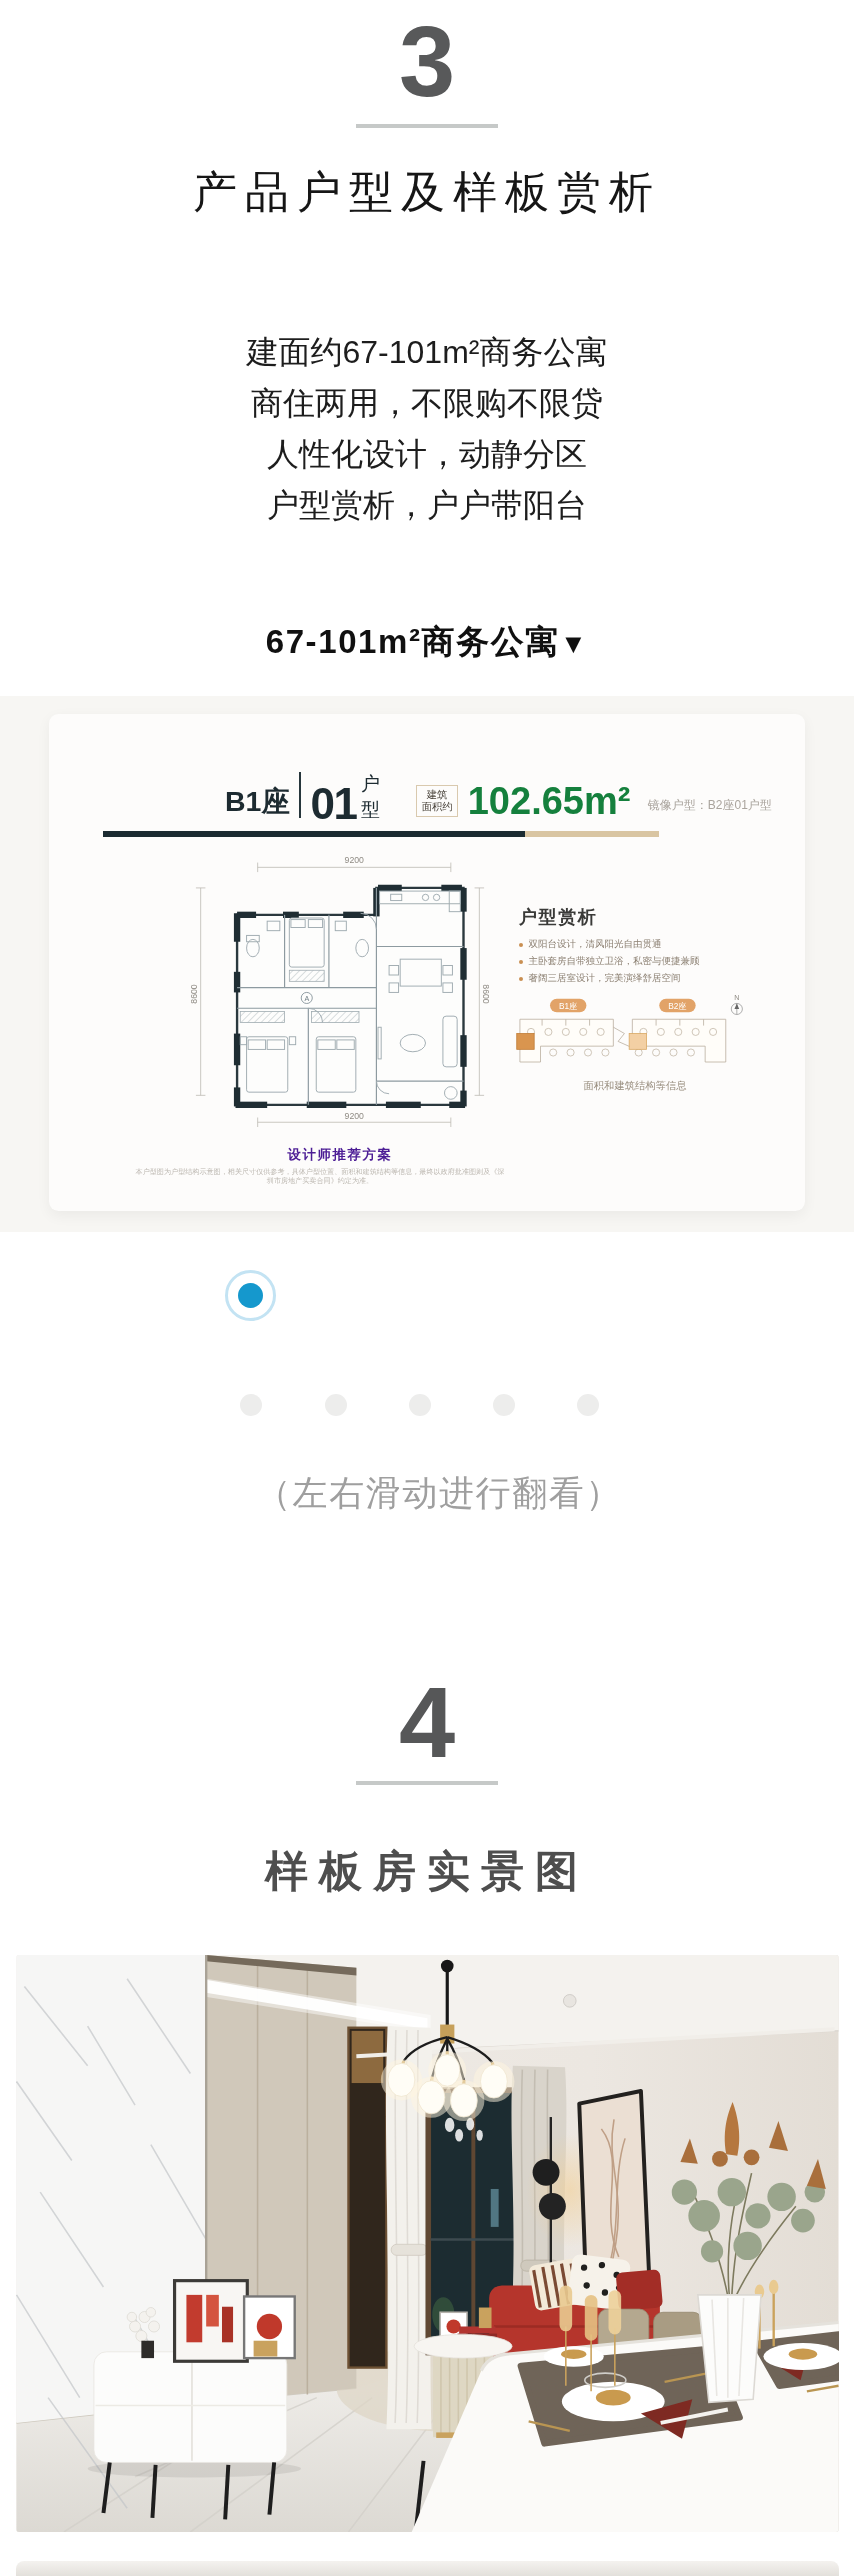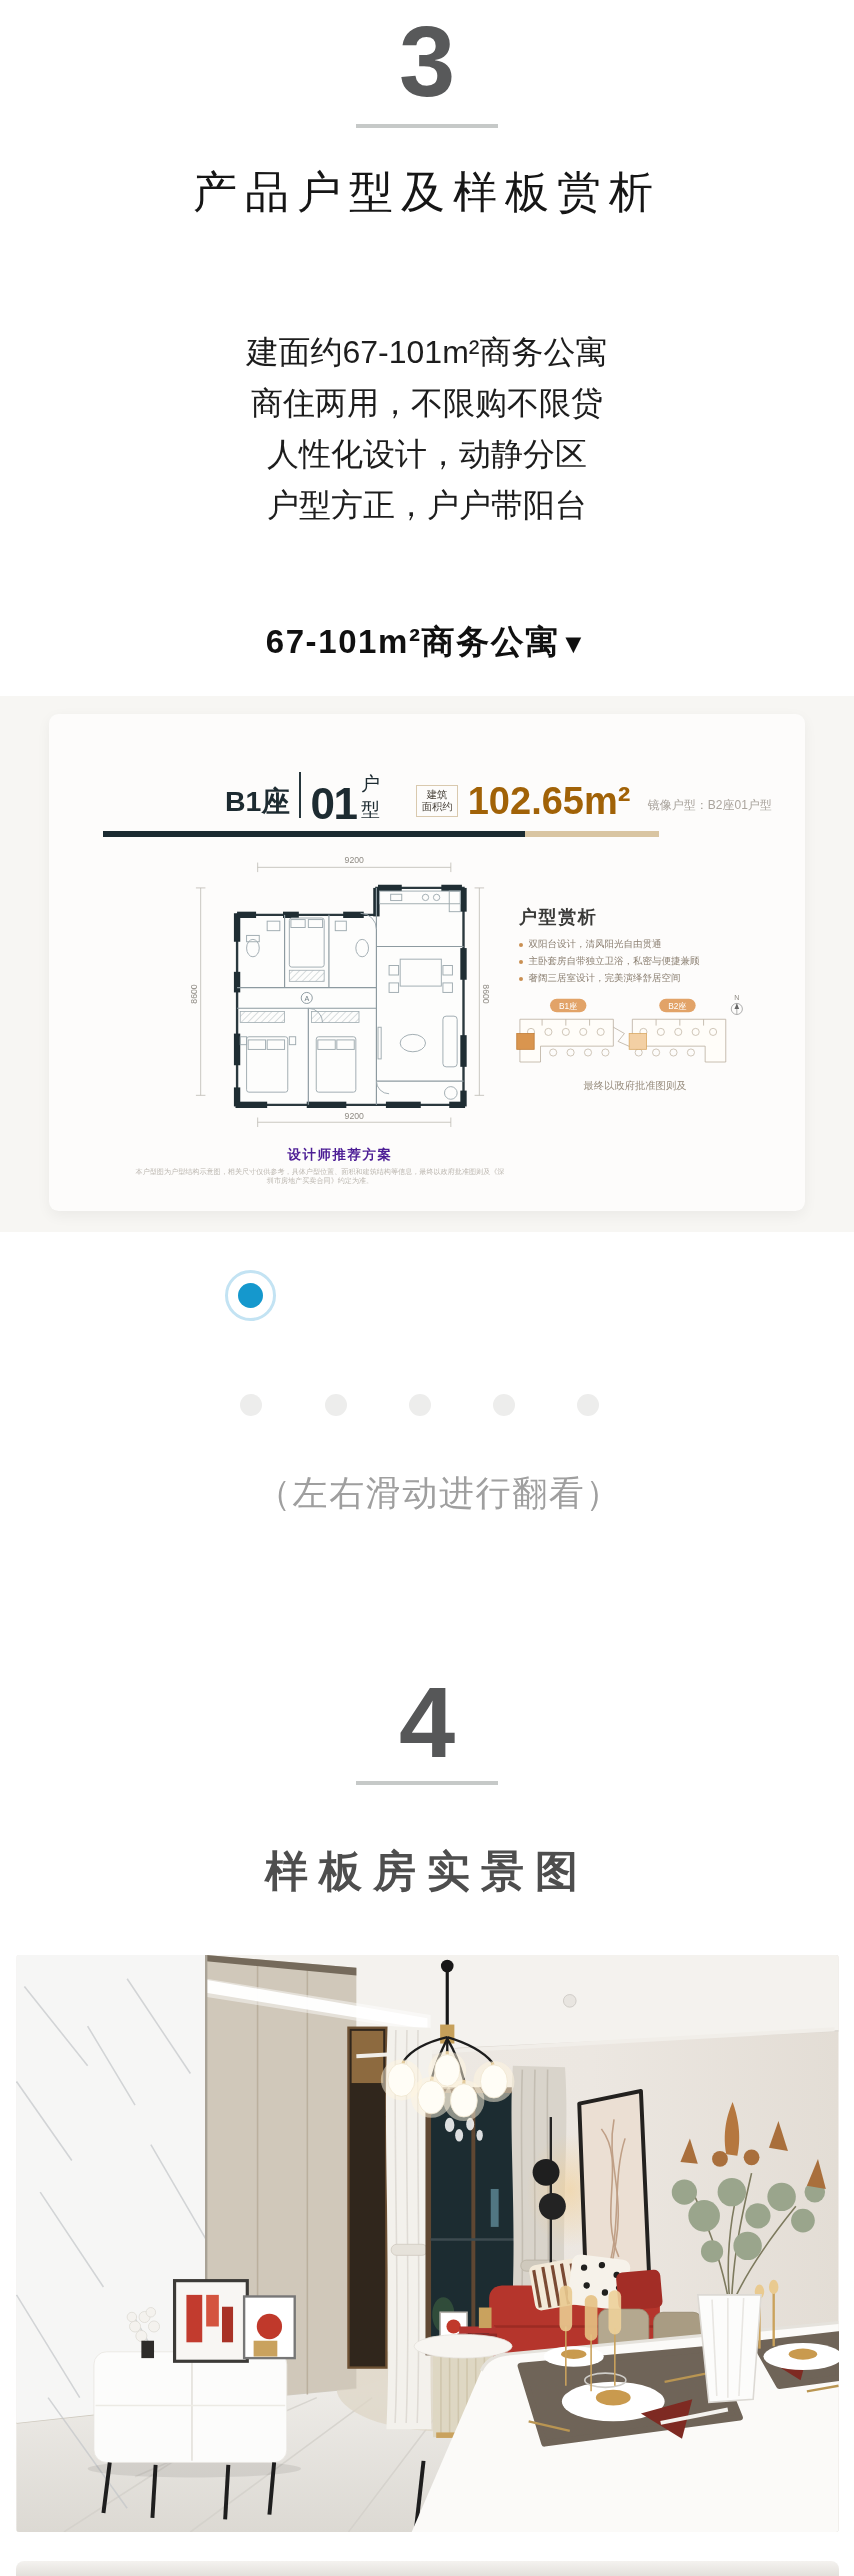--- a/index.html
+++ b/index.html
@@ -25,21 +25,21 @@
         box-shadow:0 4.7px 14.2px rgba(0,0,0,0.05);}
   .hdr{left:176px;top:57px;display:flex;align-items:flex-end;}
   .hdr .block{font-size:28.5px;font-weight:600;color:#1d2b31;line-height:1;padding-bottom:6.3px;}
   .hdr .vline{width:1.6px;height:46px;background:#27363c;margin:0 9.5px 3.2px 9.5px;}
   .hdr .unitnum{font-size:44px;font-weight:700;color:#1d2b31;line-height:0.82;letter-spacing:-1.6px;}
   .hdr .unitlbl{display:flex;flex-direction:column;justify-content:space-between;height:49px;
         font-size:19px;color:#1d2b31;margin-left:4.7px;padding-bottom:1.6px;}
   .areagrp{display:flex;align-items:flex-end;margin-left:36px;padding-bottom:3.2px;}
   .areabadge{border:0.8px solid #d9c9ae;color:#4a443c;font-size:10.3px;line-height:1.2;
         padding:2.4px 4.7px;text-align:center;margin-right:9.5px;margin-bottom:1.6px;}
-  .areaval{font-size:38px;font-weight:600;color:#a16207;line-height:0.9;}
+  .areaval{font-size:38px;font-weight:600;color:#15803d;line-height:0.9;}
   .mirror{font-size:12px;color:#aaa49d;margin-left:17.4px;padding-bottom:4.7px;white-space:nowrap;}
   .divider{left:54px;top:117px;width:557px;height:5.5px;display:flex;}
   .divider .d1{width:422px;height:5.5px;background:#1b2b31;}
   .divider .d2{width:134px;height:5.5px;background:#d9c5a2;}
 
   .panel-h{left:470px;top:191px;font-size:18px;font-weight:700;color:#3a3a38;letter-spacing:1.6px;}
   .bullets{left:470px;top:224px;width:261px;}
   .bullet-row{display:flex;align-items:center;margin-bottom:4px;}
   .bullet-dot{width:4px;height:4px;border-radius:50%;background:#c98f52;margin-right:5.5px;flex:0 0 auto;}
   .bullet-txt{font-size:9.5px;color:#8b7f71;white-space:nowrap;}
@@ -69,21 +69,21 @@
 <div id="screen">
 
   <div class="abs center sec-num" style="top:11px;">3</div>
   <div class="abs sec-line" style="top:124px;"></div>
   <div class="abs center sec-title3" style="top:163px;">产品户型及样板赏析</div>
 
   <div class="abs center para" style="top:327px;">
     <div>建面约67-101m²商务公寓</div>
     <div>商住两用，不限购不限贷</div>
     <div>人性化设计，动静分区</div>
-    <div>户型方正，户户带阳台</div>
+    <div>户型赏析，户户带阳台</div>
   </div>
 
   <div class="abs center subtitle" style="top:620px;">
     <span>67-101m²商务公寓</span><span class="arrow">▼</span>
   </div>
 
   <div class="abs band"></div>
   <div class="abs card">
 
     <div class="abs hdr">
@@ -270,21 +270,21 @@
       <text x="71" y="24.5" font-size="10.5" fill="#ffffff" text-anchor="middle">B1座</text>
       <rect x="186" y="12" width="46" height="17" rx="8.5" fill="#e2a368"></rect>
       <text x="209" y="24.5" font-size="10.5" fill="#ffffff" text-anchor="middle">B2座</text>
       <g>
         <text x="284" y="14" font-size="9" fill="#8f8b84" text-anchor="middle">N</text>
         <circle cx="284" cy="25" r="7" fill="none" stroke="#999" stroke-width="1"></circle>
         <line x1="284" y1="18" x2="284" y2="32" stroke="#999" stroke-width="1"></line>
         <path d="M284,18 l3,7 h-6 z" fill="#666"></path>
       </g>
     </svg>
-    <div class="abs loc-caption">最终以政府批准图则及</div>
+    <div class="abs loc-caption">面积和建筑结构等信息</div>
 
     <div class="abs rec-caption">设计师推荐方案</div>
     <div class="abs disclaimer">本户型图为户型结构示意图，相关尺寸仅供参考，具体户型位置、面积和建筑结构等信息，最终以政府批准图则及《深圳市房地产买卖合同》约定为准。</div>
   </div>
 
   <div class="abs active-dot">
     <span class="core"></span>
   </div>
   <div class="abs gray-dot" style="left:240px;"></div>
   <div class="abs gray-dot" style="left:325px;"></div>

